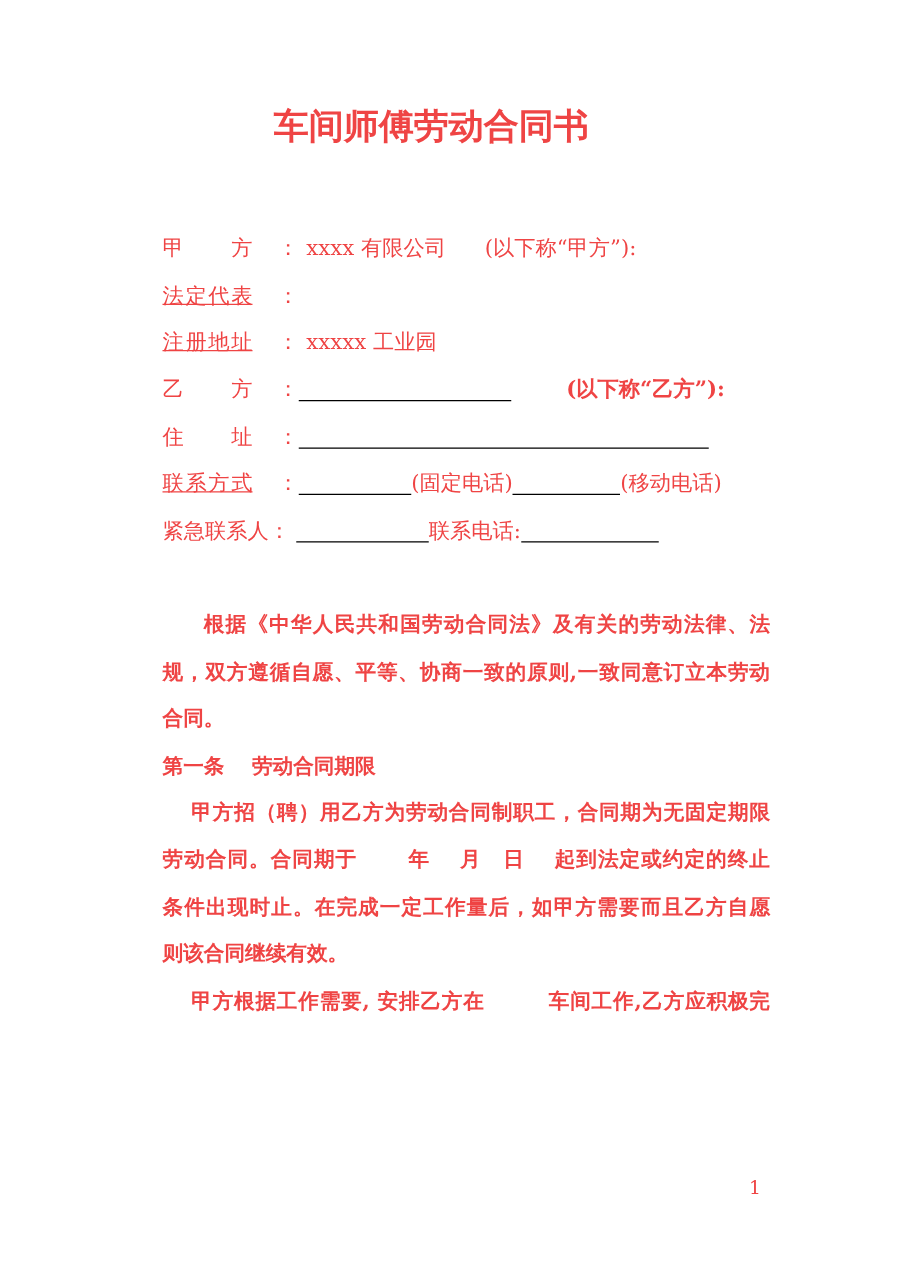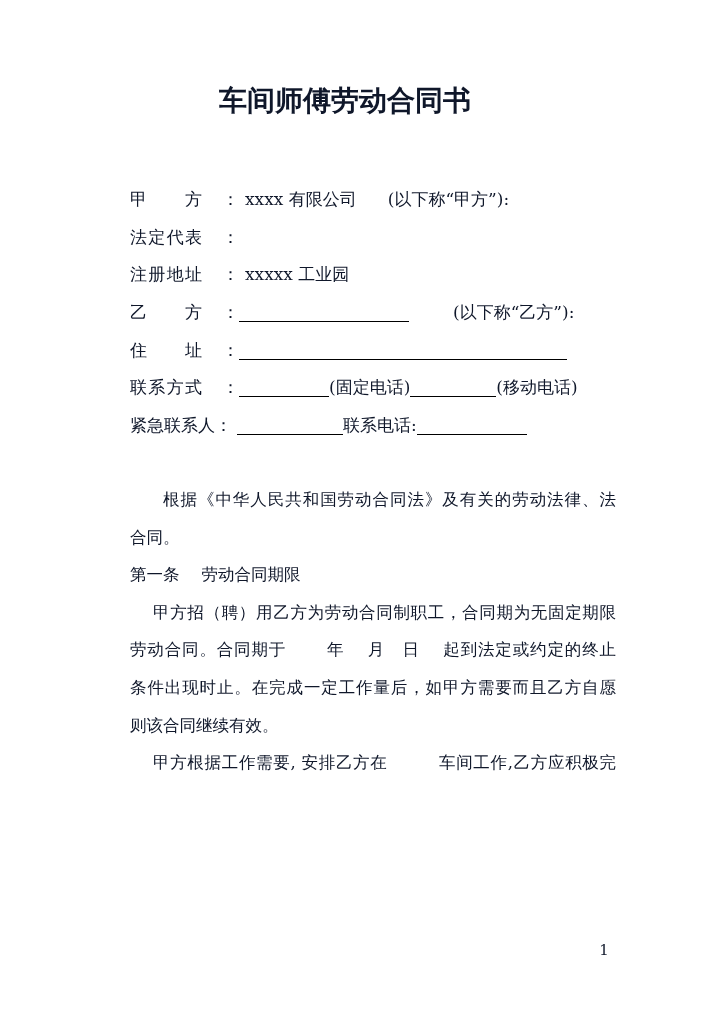--- a/index.html
+++ b/index.html
@@ -3,21 +3,21 @@
 <meta charset="utf-8">
 <style>
   * { box-sizing: border-box; }
   html, body { margin: 0; padding: 0; background: #e8e8e8; }
   .page {
     position: relative;
     width: 720px;
     height: 1017px;
     background: #ffffff;
     font-family: "DejaVu Serif", "Liberation Serif", serif;
-    color: #0f172a;
+    color: #ef4444;
     overflow: hidden;
   }
   
   .doc-title {
     position: absolute;
     top: 82px;
     left: 0;
     width: 690px;
     text-align: center;
     font-size: 28px;
@@ -36,25 +36,26 @@
   .lblspread {
     display: inline-flex;
     justify-content: space-between;
     width: 72px;
   }
   .lbl4 {
     display: inline-block;
     width: 72px;
     text-align: justify;
     text-align-last: justify;
+    text-decoration: underline;
   }
   .colon { display: inline-block; margin-left: 20px; }
   .val-a { margin-left: 6px; }
   .note-a { margin-left: 31px; }
-  .note-b { margin-left: 44px; }
+  .note-b { margin-left: 44px; font-weight: bold; }
   .u {
     display: inline-block;
     height: 0;
     border-bottom: 1px solid #000;
     vertical-align: -4px;
   }
   .u-partyb   { width: 170px; }
   .u-address  { width: 328px; }
   .u-contact1 { width: 90px; }
   .u-contact2 { width: 86px; }
@@ -62,25 +63,25 @@
   .u-em2      { width: 110px; }
   .em-phone   { }
   
   .bodytext {
     position: absolute;
     top: 481px;
     left: 130px;
     width: 486px;
     font-size: 16.5px;
   }
-  .bline { line-height: 37.6px; height: 37.6px; }
+  .bline { line-height: 37.6px; height: 37.6px; font-weight: bold; }
   .jlast { text-align: justify; text-align-last: justify; }
   .ind2  { text-indent: 33px; }
   .ind14 { text-indent: 23px; }
-  .heading { font-weight: normal; }
+  .heading { font-weight: bold; }
   .heading .htitle { margin-left: 22px; }
   
   .pagenum {
     position: absolute;
     top: 941px;
     left: 594px;
     width: 20px;
     text-align: center;
     font-size: 15px;
   }
@@ -129,20 +130,21 @@
 
     <div class="irow">
       <span>紧急联系人：</span><span class="u u-em1"></span><span class="em-phone">联系电话:</span><span class="u u-em2"></span>
     </div>
 
   </div>
 
   <div class="bodytext">
 
     <div class="bline jlast ind2">根据《中华人民共和国劳动合同法》及有关的劳动法律、法</div>
+    <div class="bline jlast">规，双方遵循自愿、平等、协商一致的原则,一致同意订立本劳动</div>
     <div class="bline">合同。</div>
 
     <div class="bline heading">
       <span class="hnum">第一条</span><span class="htitle">劳动合同期限</span>
     </div>
     <div class="bline jlast ind14">甲方招（聘）用乙方为劳动合同制职工，合同期为无固定期限</div>
     <div class="bline jlast">劳动合同。合同期于　　 年　 月　日 　起到法定或约定的终止</div>
     <div class="bline jlast">条件出现时止。在完成一定工作量后，如甲方需要而且乙方自愿</div>
     <div class="bline">则该合同继续有效。</div>
 

